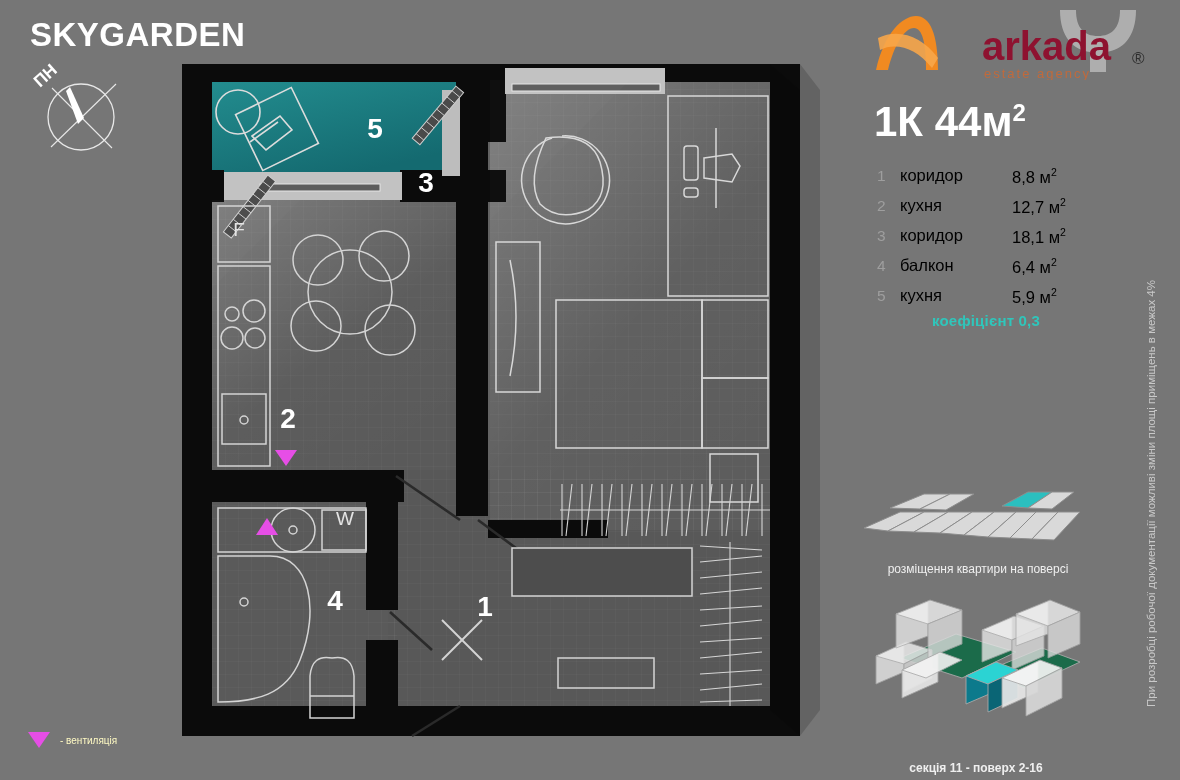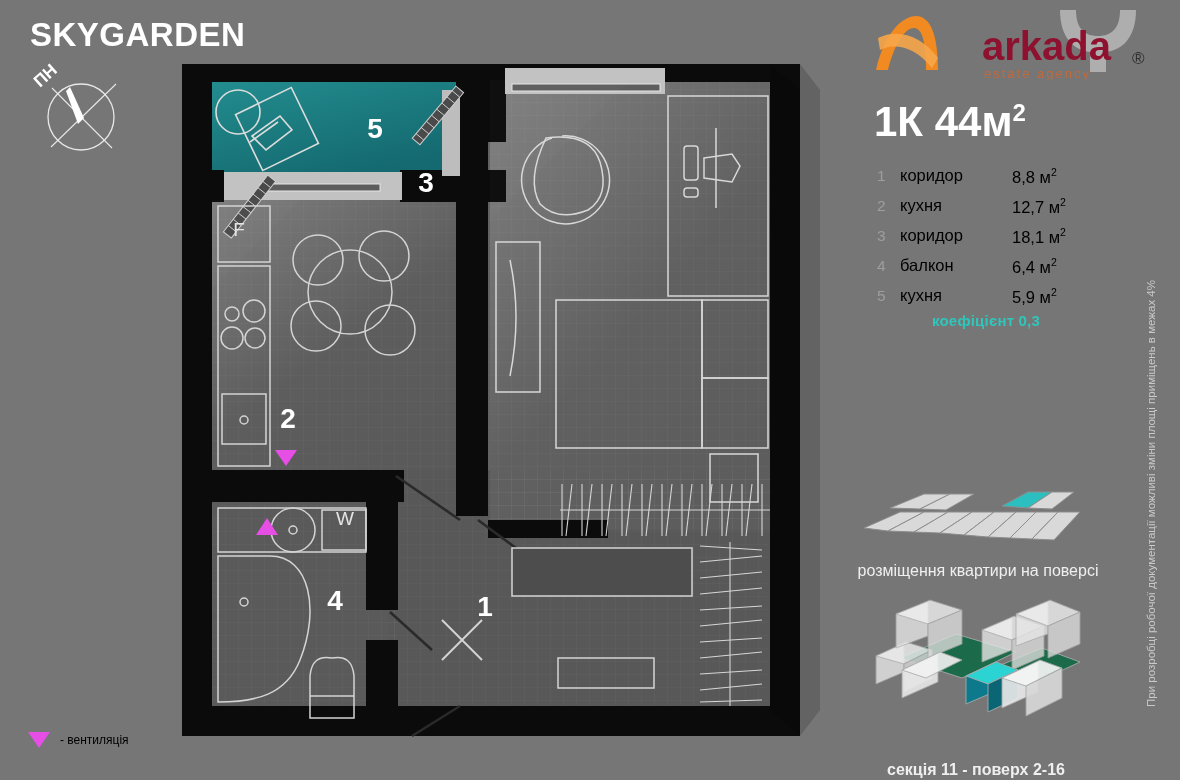--- a/index.html
+++ b/index.html
@@ -50,33 +50,33 @@
     position: absolute; left: 1145px; top: 280px;
     transform-origin: left top; transform: rotate(-90deg);
     white-space: nowrap; font-size: 11.5px; color: #c9c9c9;
     transform: rotate(-90deg) translate(-100%, 0);
   }
 
   
   .floor-dia { position: absolute; left: 862px; top: 486px; width: 232px; height: 72px; }
   .cap {
     position: absolute; width: 300px; text-align: center;
-    font-size: 16px; color: #efefef;
+    font-size: 12px; color: #efefef;
   }
   .cap-floor { left: 828px; top: 562px; }
   .bld-dia { position: absolute; left: 866px; top: 596px; width: 225px; height: 130px; }
   .cap-bld { left: 826px; top: 733px; font-weight: bold; margin-top: 28px; }
 
   
   .legend { position: absolute; left: 28px; top: 732px; display: flex; align-items: center; gap: 10px; }
   .legend-tri {
     width: 0; height: 0; border-left: 11px solid transparent;
     border-right: 11px solid transparent; border-top: 16px solid #e64ee6;
   }
-  .legend-txt { font-size: 12px; color: #000000; }
+  .legend-txt { font-size: 10px; color: #fef9c3; }
 
   
   .plan { position: absolute; left: 160px; top: 50px; width: 680px; height: 700px; }
   .plan svg { display: block; }
 </style>
 </head>
 <body>
 
 <div id="stage">
 

